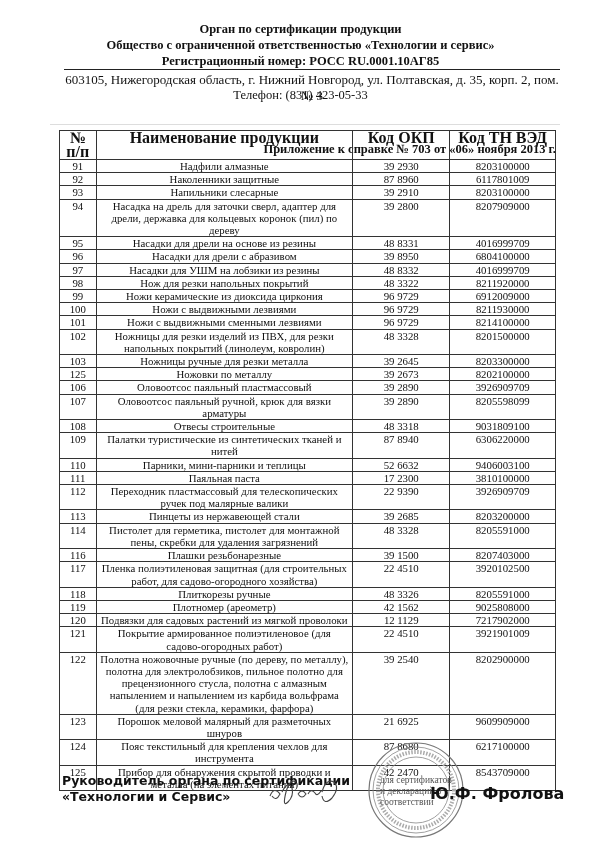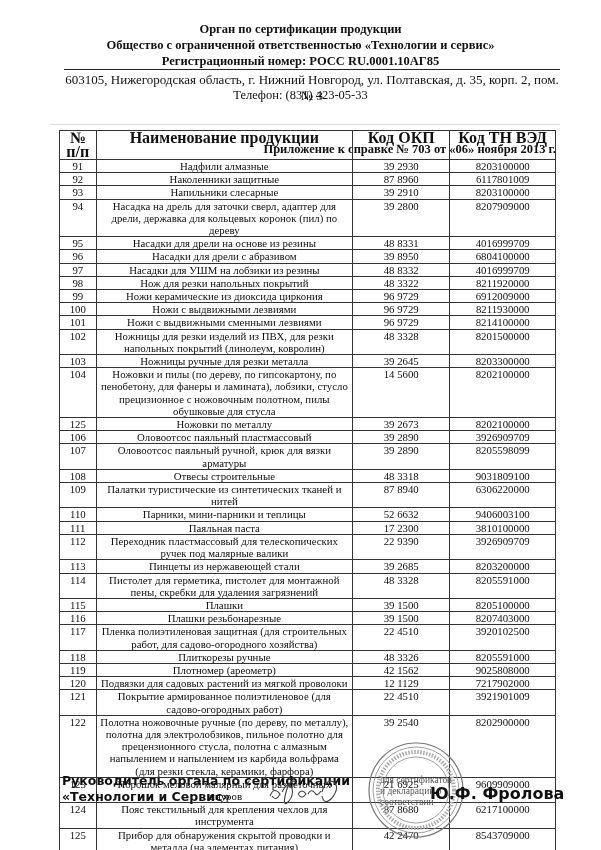--- a/index.html
+++ b/index.html
@@ -123,26 +123,20 @@
         <td class="c-okp">48 3328</td>
         <td class="c-tn">8201500000</td>
       </tr>
       <tr>
         <td class="c-num">103</td>
         <td class="c-name">Ножницы ручные для резки металла</td>
         <td class="c-okp">39 2645</td>
         <td class="c-tn">8203300000</td>
       </tr>
       <tr>
-        <td class="c-num">104</td>
-        <td class="c-name">Ножовки и пилы (по дереву, по гипсокартону, по пенобетону, для фанеры и ламината), лобзики, стусло прецизионное с ножовочным полотном, пилы обушковые для стусла</td>
-        <td class="c-okp">14 5600</td>
-        <td class="c-tn">8202100000</td>
-      </tr>
-      <tr>
         <td class="c-num">125</td>
         <td class="c-name">Ножовки по металлу</td>
         <td class="c-okp">39 2673</td>
         <td class="c-tn">8202100000</td>
       </tr>
       <tr>
         <td class="c-num">106</td>
         <td class="c-name">Оловоотсос паяльный пластмассовый</td>
         <td class="c-okp">39 2890</td>
         <td class="c-tn">3926909709</td>
@@ -187,26 +181,20 @@
         <td class="c-num">113</td>
         <td class="c-name">Пинцеты из нержавеющей стали</td>
         <td class="c-okp">39 2685</td>
         <td class="c-tn">8203200000</td>
       </tr>
       <tr>
         <td class="c-num">114</td>
         <td class="c-name">Пистолет для герметика, пистолет для монтажной пены, скребки для удаления загрязнений</td>
         <td class="c-okp">48 3328</td>
         <td class="c-tn">8205591000</td>
-      </tr>
-      <tr>
-        <td class="c-num">115</td>
-        <td class="c-name">Плашки</td>
-        <td class="c-okp">39 1500</td>
-        <td class="c-tn">8205100000</td>
       </tr>
       <tr>
         <td class="c-num">116</td>
         <td class="c-name">Плашки резьбонарезные</td>
         <td class="c-okp">39 1500</td>
         <td class="c-tn">8207403000</td>
       </tr>
       <tr>
         <td class="c-num">117</td>
         <td class="c-name">Пленка полиэтиленовая защитная (для строительных работ, для садово-огородного хозяйства)</td>

